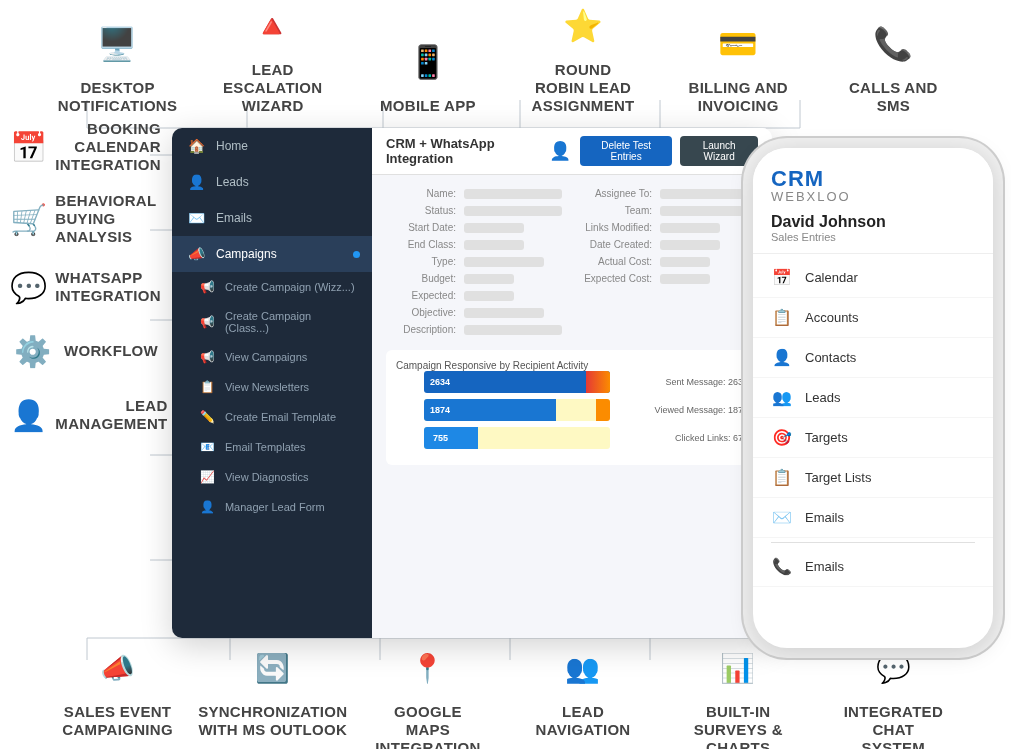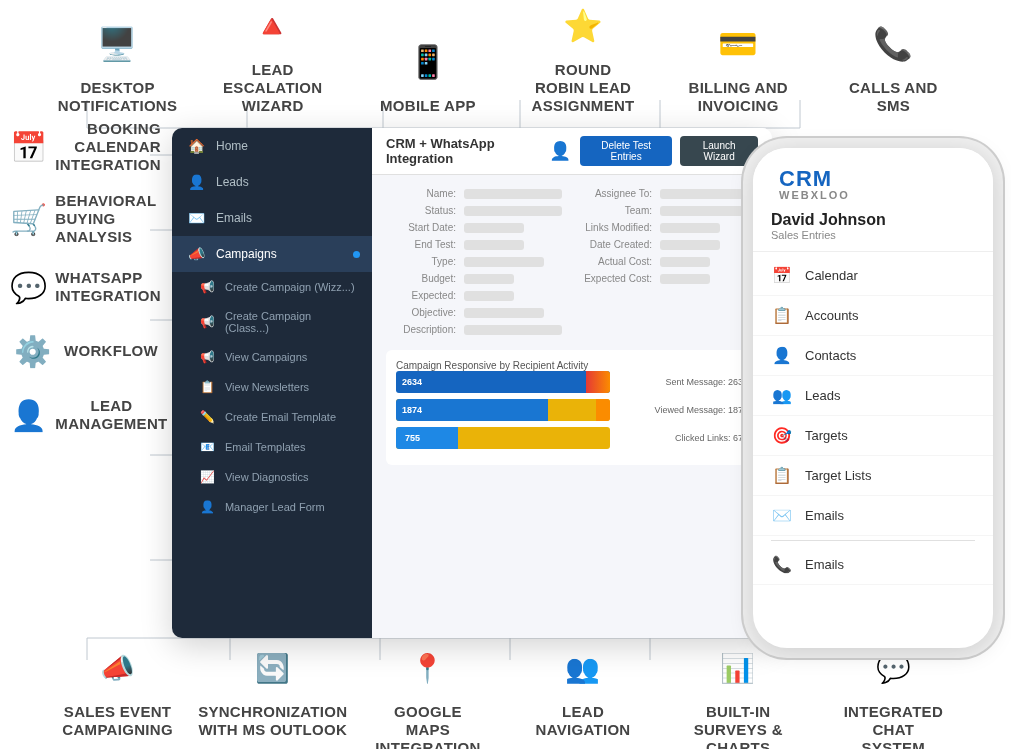--- a/index.html
+++ b/index.html
@@ -233,25 +233,26 @@
       color: #555;
     }
     .chart-bar-row {
       display: flex;
       align-items: center;
       margin-bottom: 6px;
       gap: 8px;
     }
     .chart-bar-outer {
       height: 22px;
-      background: #eab308;
+      background: #fef9c3;
       border-radius: 3px;
       overflow: hidden;
       position: relative;
       flex: 1;
+      margin-left: 28px;
     }
     .chart-bar-inner {
       height: 100%;
       display: flex;
       align-items: center;
       padding-left: 6px;
     }
     .chart-bar-blue {
       background: #1565c0;
     }
@@ -294,38 +295,37 @@
     .phone-header {
       background: #fff;
       padding: 20px 18px 10px;
       border-bottom: 1px solid #eee;
     }
     .crm-logo {
       display: flex;
       align-items: flex-start;
       gap: 4px;
       margin-bottom: 10px;
-      margin-left: 8px;
     }
     .crm-logo-text {
       display: flex;
       flex-direction: column;
       line-height: 1;
     }
     .crm-bold {
       font-size: 22px;
       font-weight: 800;
       color: #1565c0;
       letter-spacing: 1px;
     }
     .crm-sub {
-      font-size: 11px;
+      font-size: 13px;
       color: #888;
       letter-spacing: 2px;
-      font-weight: 700;
+      font-weight: 400;
     }
     .phone-user-name {
       font-size: 16px;
       font-weight: 700;
       color: #222;
       margin-top: 1px;
     }
     .phone-user-role {
       font-size: 11px;
       color: #888;
@@ -430,21 +430,21 @@
     <div class="icon-box" style="font-size:30px;width:46px;height:46px;">💬</div>
     <span class="icon-label" style="text-align:left;">WHATSAPP
 INTEGRATION</span>
   </div>
     <div class="icon-item" style="flex-direction: row; gap: 8px; align-items: center; width: 150px;">
     <div class="icon-box" style="font-size:30px;width:46px;height:46px;">⚙️</div>
     <span class="icon-label" style="text-align:left;">WORKFLOW</span>
   </div>
     <div class="icon-item" style="flex-direction: row; gap: 8px; align-items: center; width: 150px;">
     <div class="icon-box" style="font-size:30px;width:46px;height:46px;">👤</div>
-    <span class="icon-label" style="text-align:center;">LEAD
+    <span class="icon-label" style="text-align:right;">LEAD
 MANAGEMENT</span>
   </div>
   </div>
 
 <div class="bottom-icons">
 <div class="icon-item">
     <div class="icon-box" style="font-size:28px;">📣</div>
     <span class="icon-label">SALES EVENT
 CAMPAIGNING</span>
   </div>
@@ -550,21 +550,21 @@
           </div>
           <div class="form-row">
             <span class="form-label">Status:</span>
             <div class="form-value"></div>
           </div>
           <div class="form-row">
             <span class="form-label">Start Date:</span>
             <div class="form-value w60"></div>
           </div>
           <div class="form-row">
-            <span class="form-label">End Test:</span>
+            <span class="form-label">End Class:</span>
             <div class="form-value w60"></div>
           </div>
           <div class="form-row">
             <span class="form-label">Type:</span>
             <div class="form-value w80"></div>
           </div>
           <div class="form-row">
             <span class="form-label">Budget:</span>
             <div class="form-value w50"></div>
           </div>

